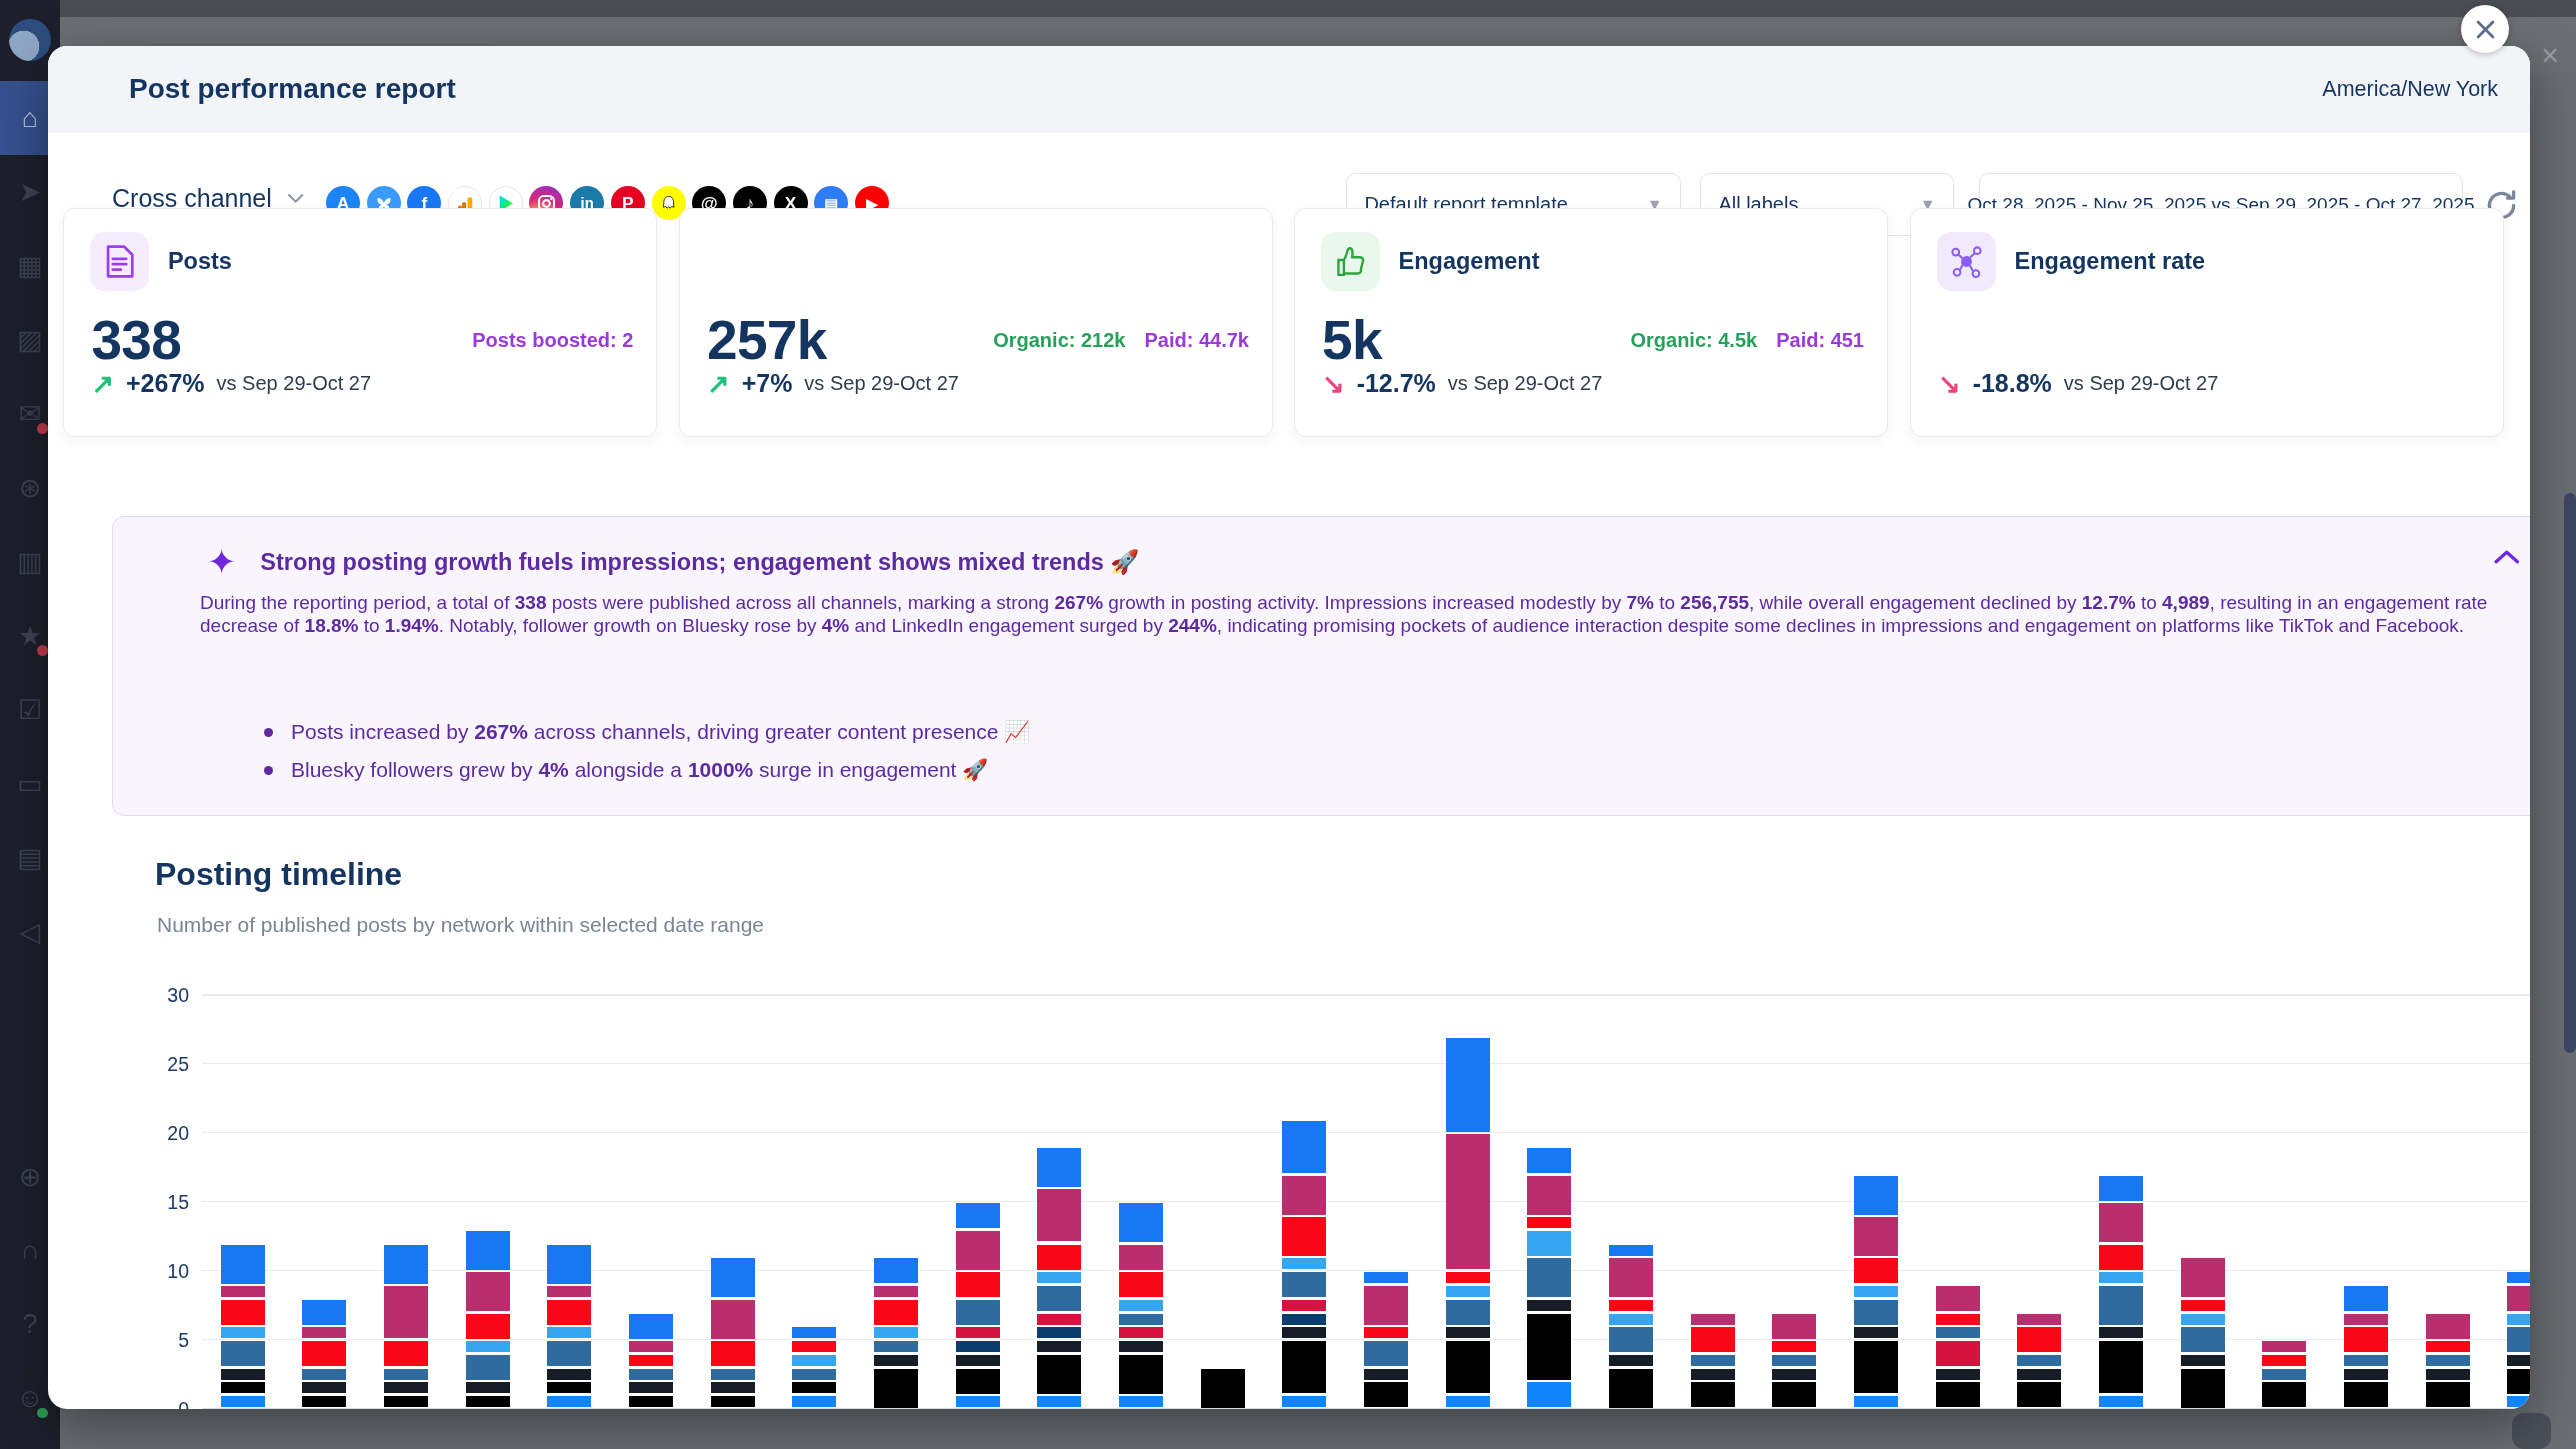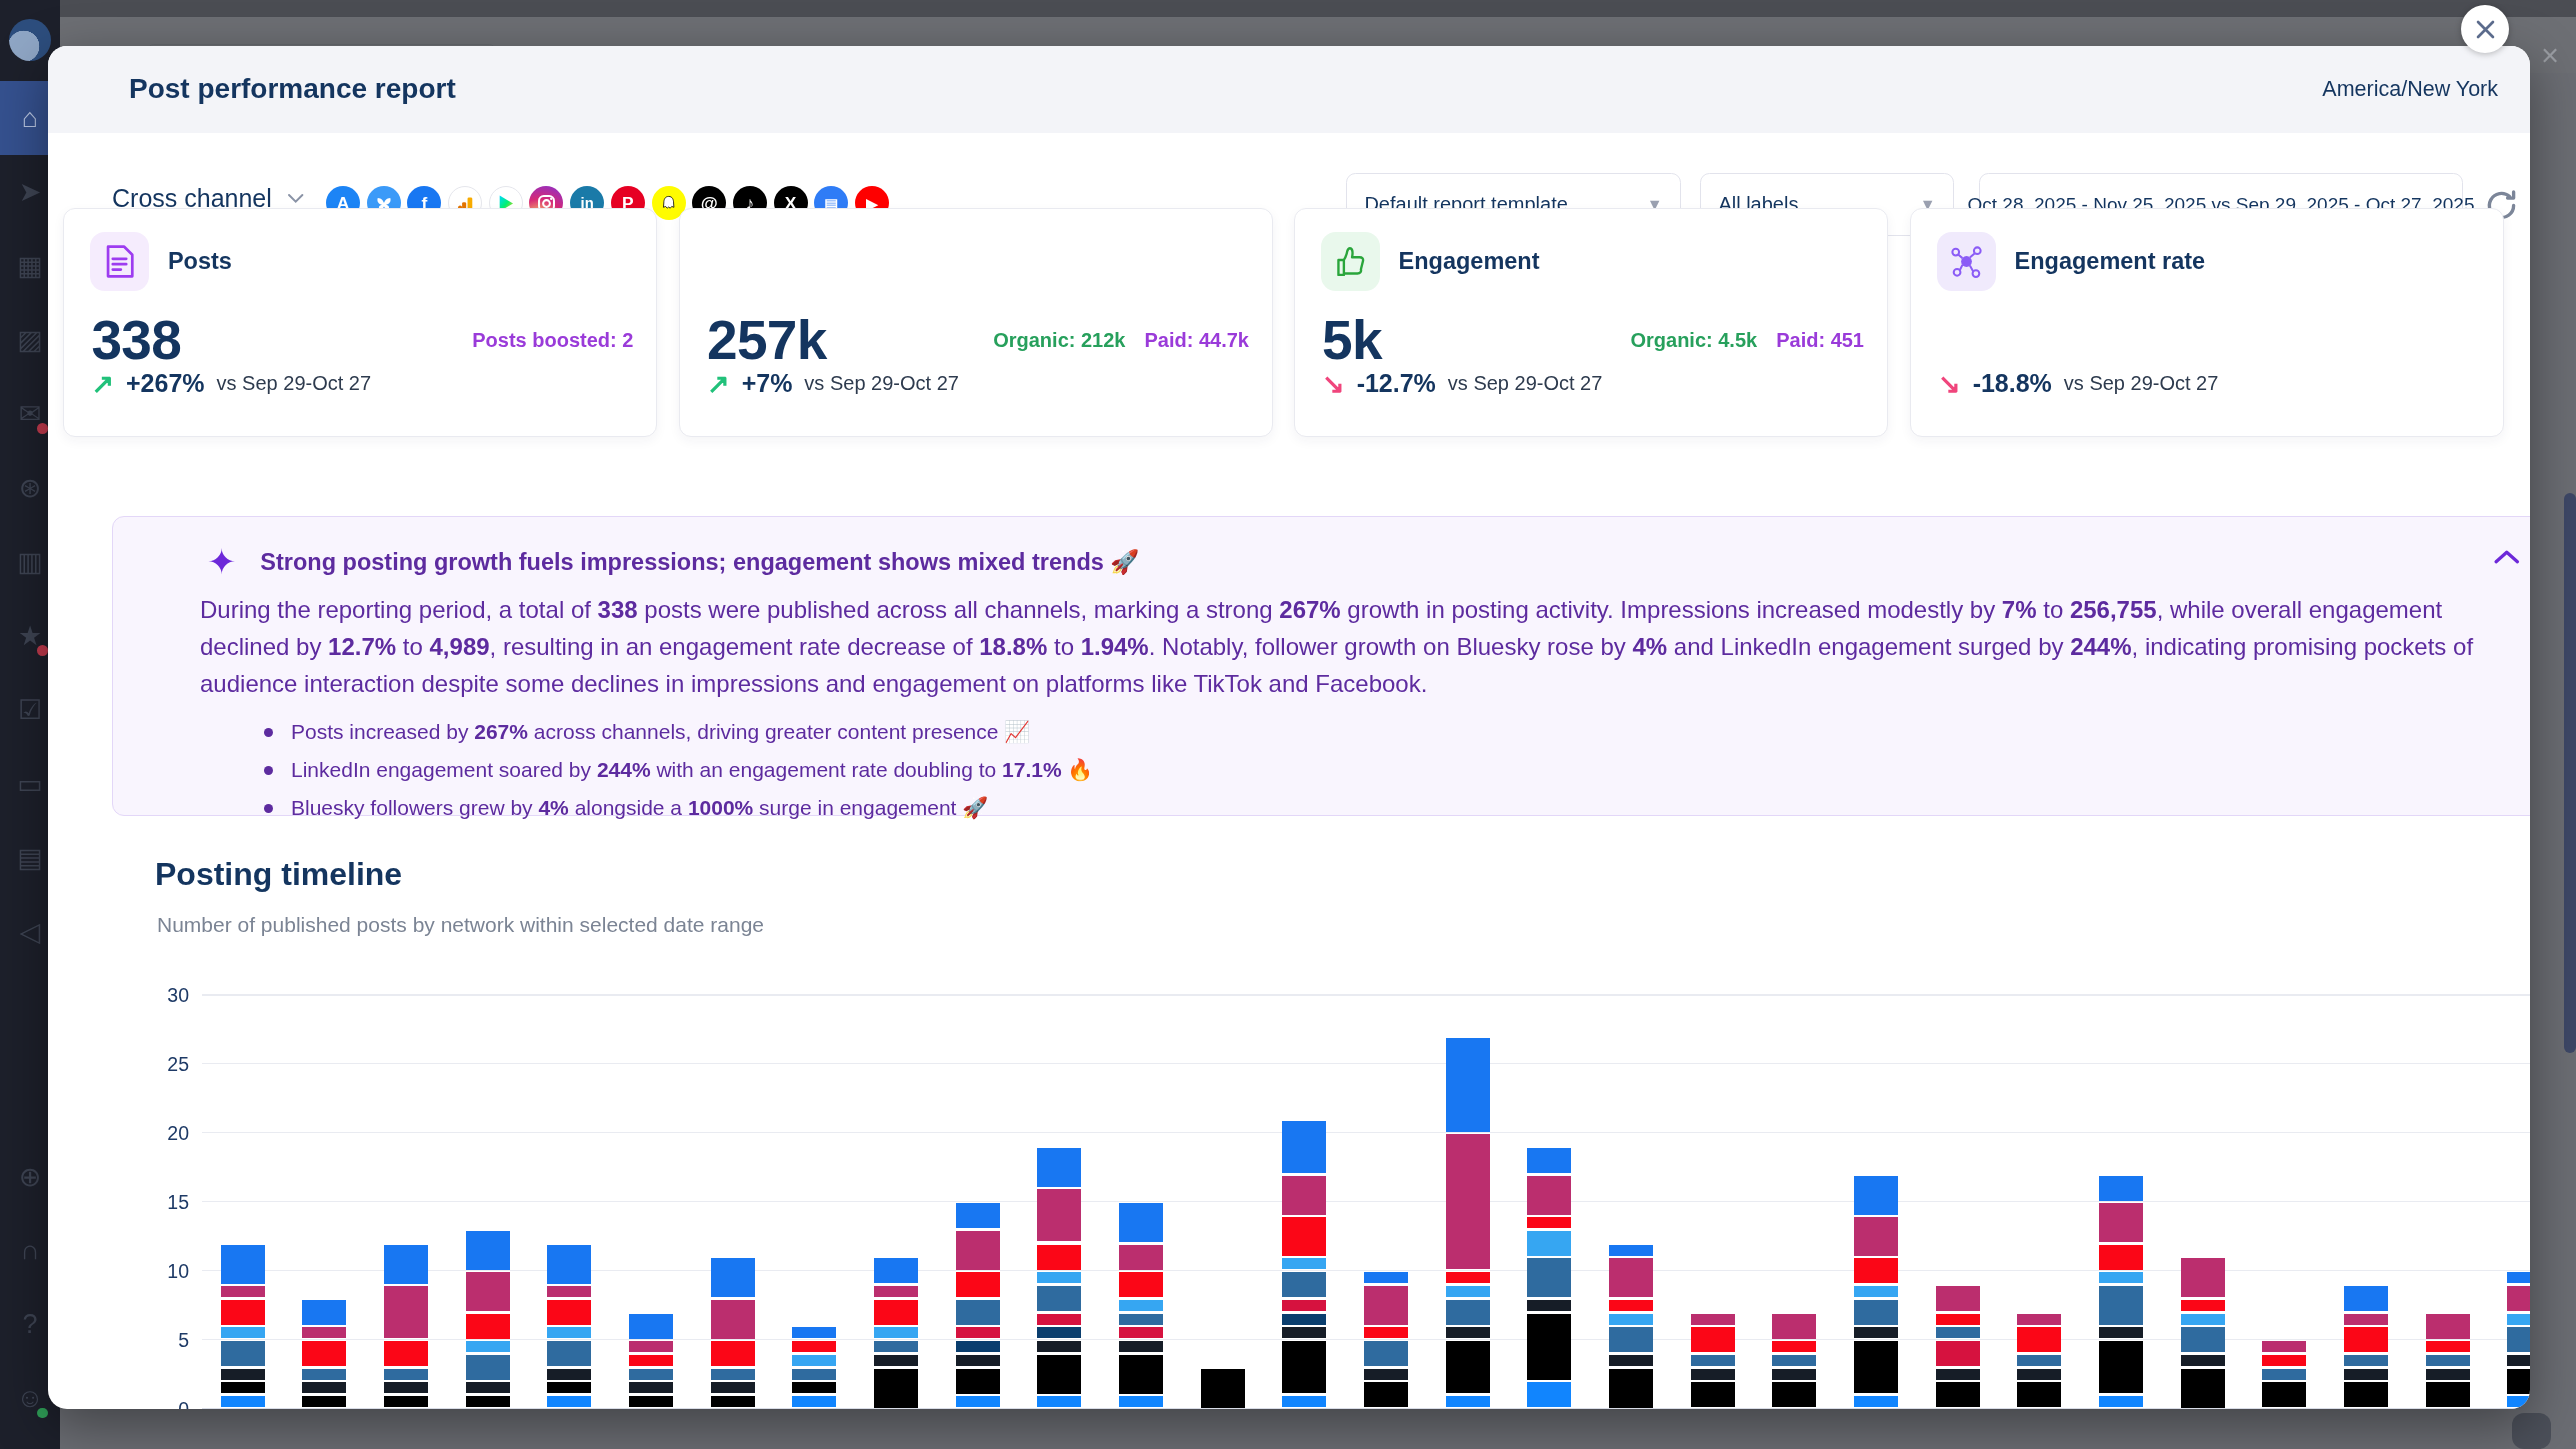--- a/index.html
+++ b/index.html
@@ -71,21 +71,21 @@
   .delta-arrow{font-size:27px;font-weight:bold;line-height:24px;}
   .arrow-up{color:#21c17a;} .arrow-down{color:#f0457c;}
   .delta-val{font-size:25px;font-weight:bold;color:#14355f;}
   .delta-vs{font-size:20px;color:#2e3b4e;}
   
   #ai-box{position:absolute;left:64px;top:470px;width:2440px;height:300px;background:#f9f5fe;border:1.3px solid #e3d7f8;border-radius:12px;}
   #ai-title-row{position:absolute;left:94px;top:27px;display:flex;align-items:center;gap:24px;}
   #ai-sparkle{font-size:35px;color:#6d28d9;line-height:35px;}
   #ai-title{font-size:23.5px;font-weight:bold;color:#5d2b9f;}
   #ai-collapse{position:absolute;right:29.5px;top:29.5px;width:29.5px;height:20px;}
-  #ai-paragraph{position:absolute;left:87px;top:74px;width:2301px;font-size:24px;line-height:37px;color:#5d2b9f;}
+  #ai-paragraph{position:absolute;left:87px;top:74px;width:2301px;font-size:19px;line-height:23px;color:#5d2b9f;}
   #ai-bullets{position:absolute;left:111px;top:182px;font-size:21px;color:#5d2b9f;}
   #ai-bullets li{margin-bottom:14px;list-style:none;position:relative;padding-left:27px;}
   #ai-bullets li:before{content:"";position:absolute;left:0;top:8px;width:9.4px;height:9.4px;border-radius:50%;background:#5d2b9f;}
   
   #timeline-title{position:absolute;left:107px;top:810px;font-size:32px;font-weight:bold;color:#14355f;}
   #timeline-subtitle{position:absolute;left:109px;top:867px;font-size:21px;color:#7b8494;}
   
   #chart{position:absolute;left:87px;top:932px;width:2443px;height:470px;}
   .gridline{position:absolute;left:67px;width:2368px;height:1.3px;background:#e9ebf1;}
   .gridline.axis{background:#d8dce6;}
@@ -343,21 +343,20 @@
       <span id="ai-title">Strong posting growth fuels impressions; engagement shows mixed trends 🚀</span>
     </div>
     <div id="ai-collapse">
       <svg width="29.5" height="20" viewBox="0 0 44 30">
         <path d="M6 22 L22 8 L38 22" fill="none" stroke="#6d28d9" stroke-width="5" stroke-linecap="round" stroke-linejoin="round"></path>
       </svg>
     </div>
     <div id="ai-paragraph">During the reporting period, a total of <b>338</b> posts were published across all channels, marking a strong <b>267%</b> growth in posting activity. Impressions increased modestly by <b>7%</b> to <b>256,755</b>, while overall engagement declined by <b>12.7%</b> to <b>4,989</b>, resulting in an engagement rate decrease of <b>18.8%</b> to <b>1.94%</b>. Notably, follower growth on Bluesky rose by <b>4%</b> and LinkedIn engagement surged by <b>244%</b>, indicating promising pockets of audience interaction despite some declines in impressions and engagement on platforms like TikTok and Facebook.</div>
     <ul id="ai-bullets">
         <li>Posts increased by <b>267%</b> across channels, driving greater content presence 📈</li>
-        <li>LinkedIn engagement soared by <b>244%</b> with an engagement rate doubling to <b>17.1%</b> 🔥</li>
         <li>Bluesky followers grew by <b>4%</b> alongside a <b>1000%</b> surge in engagement 🚀</li>
       </ul>
   </div>
 
   <div id="timeline-title">Posting timeline</div>
   <div id="timeline-subtitle">Number of published posts by network within selected date range</div>
   <div id="chart">
       <div class="gridline axis" style="top: 430px;"></div>
       <div class="ytick" style="top: 431px;">0</div>
       <div class="gridline" style="top: 361px;"></div>

